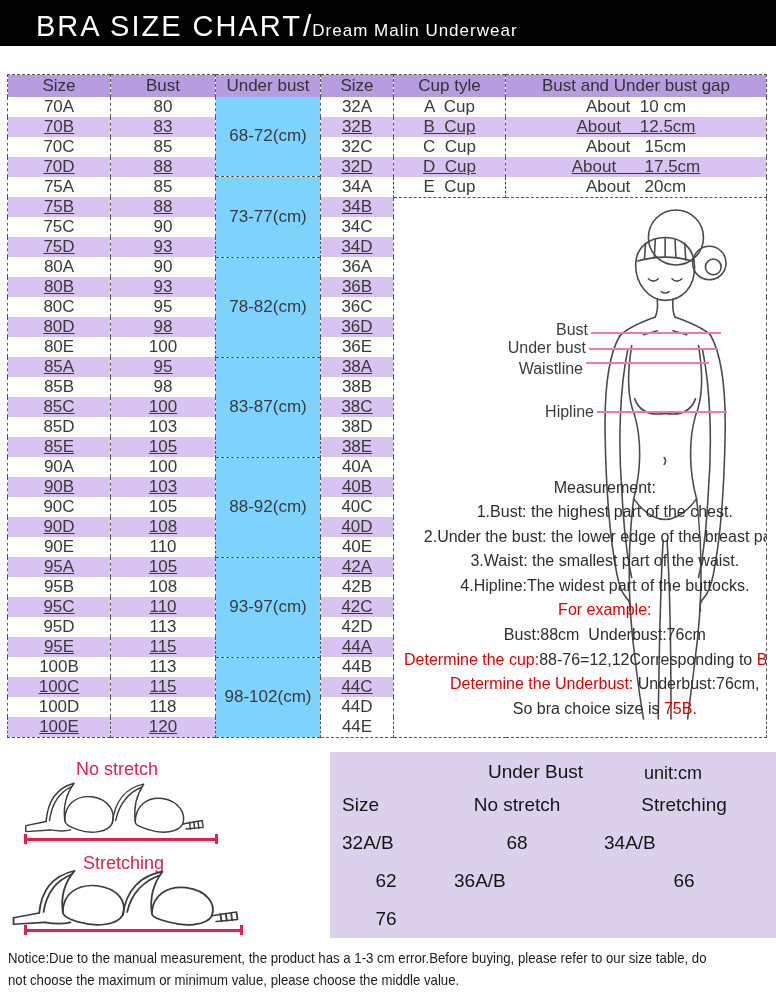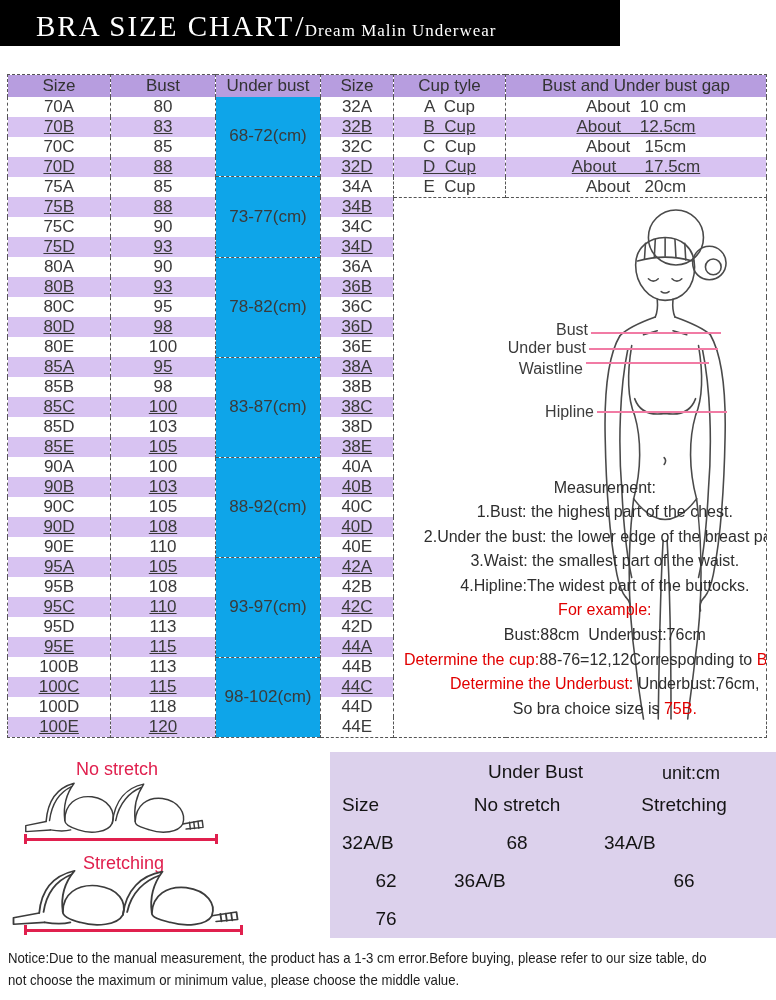--- a/index.html
+++ b/index.html
@@ -1,39 +1,39 @@
 <!DOCTYPE html>
 <html style="--header-purple: #b79ddf; --stripe-purple: #d8c3f2; --panel-purple: #dcd1ec; --red: #e10000; --crimson: #e0204e; --pink-line: #f17ba4;"><head>
 <meta charset="utf-8">
 <style>
   * { margin:0; padding:0; box-sizing:border-box; }
   html,body { width:776px; height:1000px; background:#fff; font-family:"Liberation Sans",sans-serif; }
   #page { position:relative; width:776px; height:1000px; overflow:hidden; }
 
   
-  .titlebar { position:absolute; top:0; left:0; width:620px; height:46px; background:#000;
+  .titlebar { position:absolute; top:0; left:0; width:776px; height:46px; background:#000;
               color:#fff; display:flex; align-items:baseline; padding:9px 0 0 36px;
-              font-family:Liberation Serif, serif; }
+              font-family:Liberation Sans, sans-serif; }
   .titlebar .t1 { font-size:29px; letter-spacing:2px; }
   .titlebar .sep { font-size:30px; margin:0 1px; }
   .titlebar .t2 { font-size:17px; letter-spacing:1px; }
 
   
   table.sizechart { position:absolute; top:74px; left:7px; width:759px;
                     border-collapse:collapse; table-layout:fixed;
                     border:1px dashed #555; }
   table.sizechart th, table.sizechart td {
       height:20px; padding:0; text-align:center; font-size:17px; line-height:20px;
       color:#3a3a3a; overflow:hidden; }
   table.sizechart thead th { height:22px; background:var(--header-purple,#b79ddf);
       font-weight:normal; color:#333; }
   .stripe { background:var(--stripe-purple,#d8c3f2);text-decoration:underline; }
   .bl { border-left:1px dashed #555; }
   .gtop { border-top:1px dashed #555; }
-  .cu { background:#0ea5e9; color:#444; line-height:normal; vertical-align:middle; }
+  .cu { background:#7dd3fc; color:#444; line-height:normal; vertical-align:middle; }
   .pre { white-space:pre; }
   td.fig { position:relative; background:#fff; border-top:1px dashed #555; padding:0; vertical-align:top; }
 
   
   #figure-panel { position:absolute; inset:0; }
   .woman { position:absolute; right:-2px; top:8px; width:192px; height:516px; }
   .lab { position:absolute; font-size:16px; color:#3c3c3c; white-space:nowrap; }
   .pline { position:absolute; height:2px; background:var(--pink-line,#f17ba4); }
   .mlines { position:absolute; left:10px; top:278px; font-size:16px; color:#2e2e2e; }
   .mlines div { height:24.6px; line-height:24.6px; white-space:pre; }
@@ -45,21 +45,21 @@
   .red-line { position:absolute; height:3px; background:var(--crimson,#e0204e); }
   .red-line::before, .red-line::after { content:""; position:absolute; width:3px; height:10px;
        background:var(--crimson,#e0204e); top:-4px; }
   .red-line::before { left:0; } .red-line::after { right:0; }
 
   
   .bpanel { position:absolute; left:330px; top:752px; width:446px; height:186px;
             background:var(--panel-purple,#dcd1ec); color:#141414; font-size:19px; }
   .bpanel .trow { position:relative; height:34px; }
   .bpanel .bt1 { position:absolute; left:158px; top:9px; }
-  .bpanel .bt2 { position:absolute; left:332px; top:11px; font-size:18px; }
+  .bpanel .bt2 { position:absolute; left:314px; top:11px; font-size:18px; }
   .bgrid { display:grid; grid-template-columns:112px 150px 184px; grid-auto-rows:38px;
            align-items:center; }
   .bgrid span { text-align:center; }
   .bgrid .col1 { text-align:left; padding-left:12px; }
 
   
   .notice { position:absolute; left:8px; top:947px; font-size:15px; line-height:22px;
             color:#1c1c1c; white-space:nowrap; transform:scaleX(0.88); transform-origin:0 0; }
 </style>
 </head>

